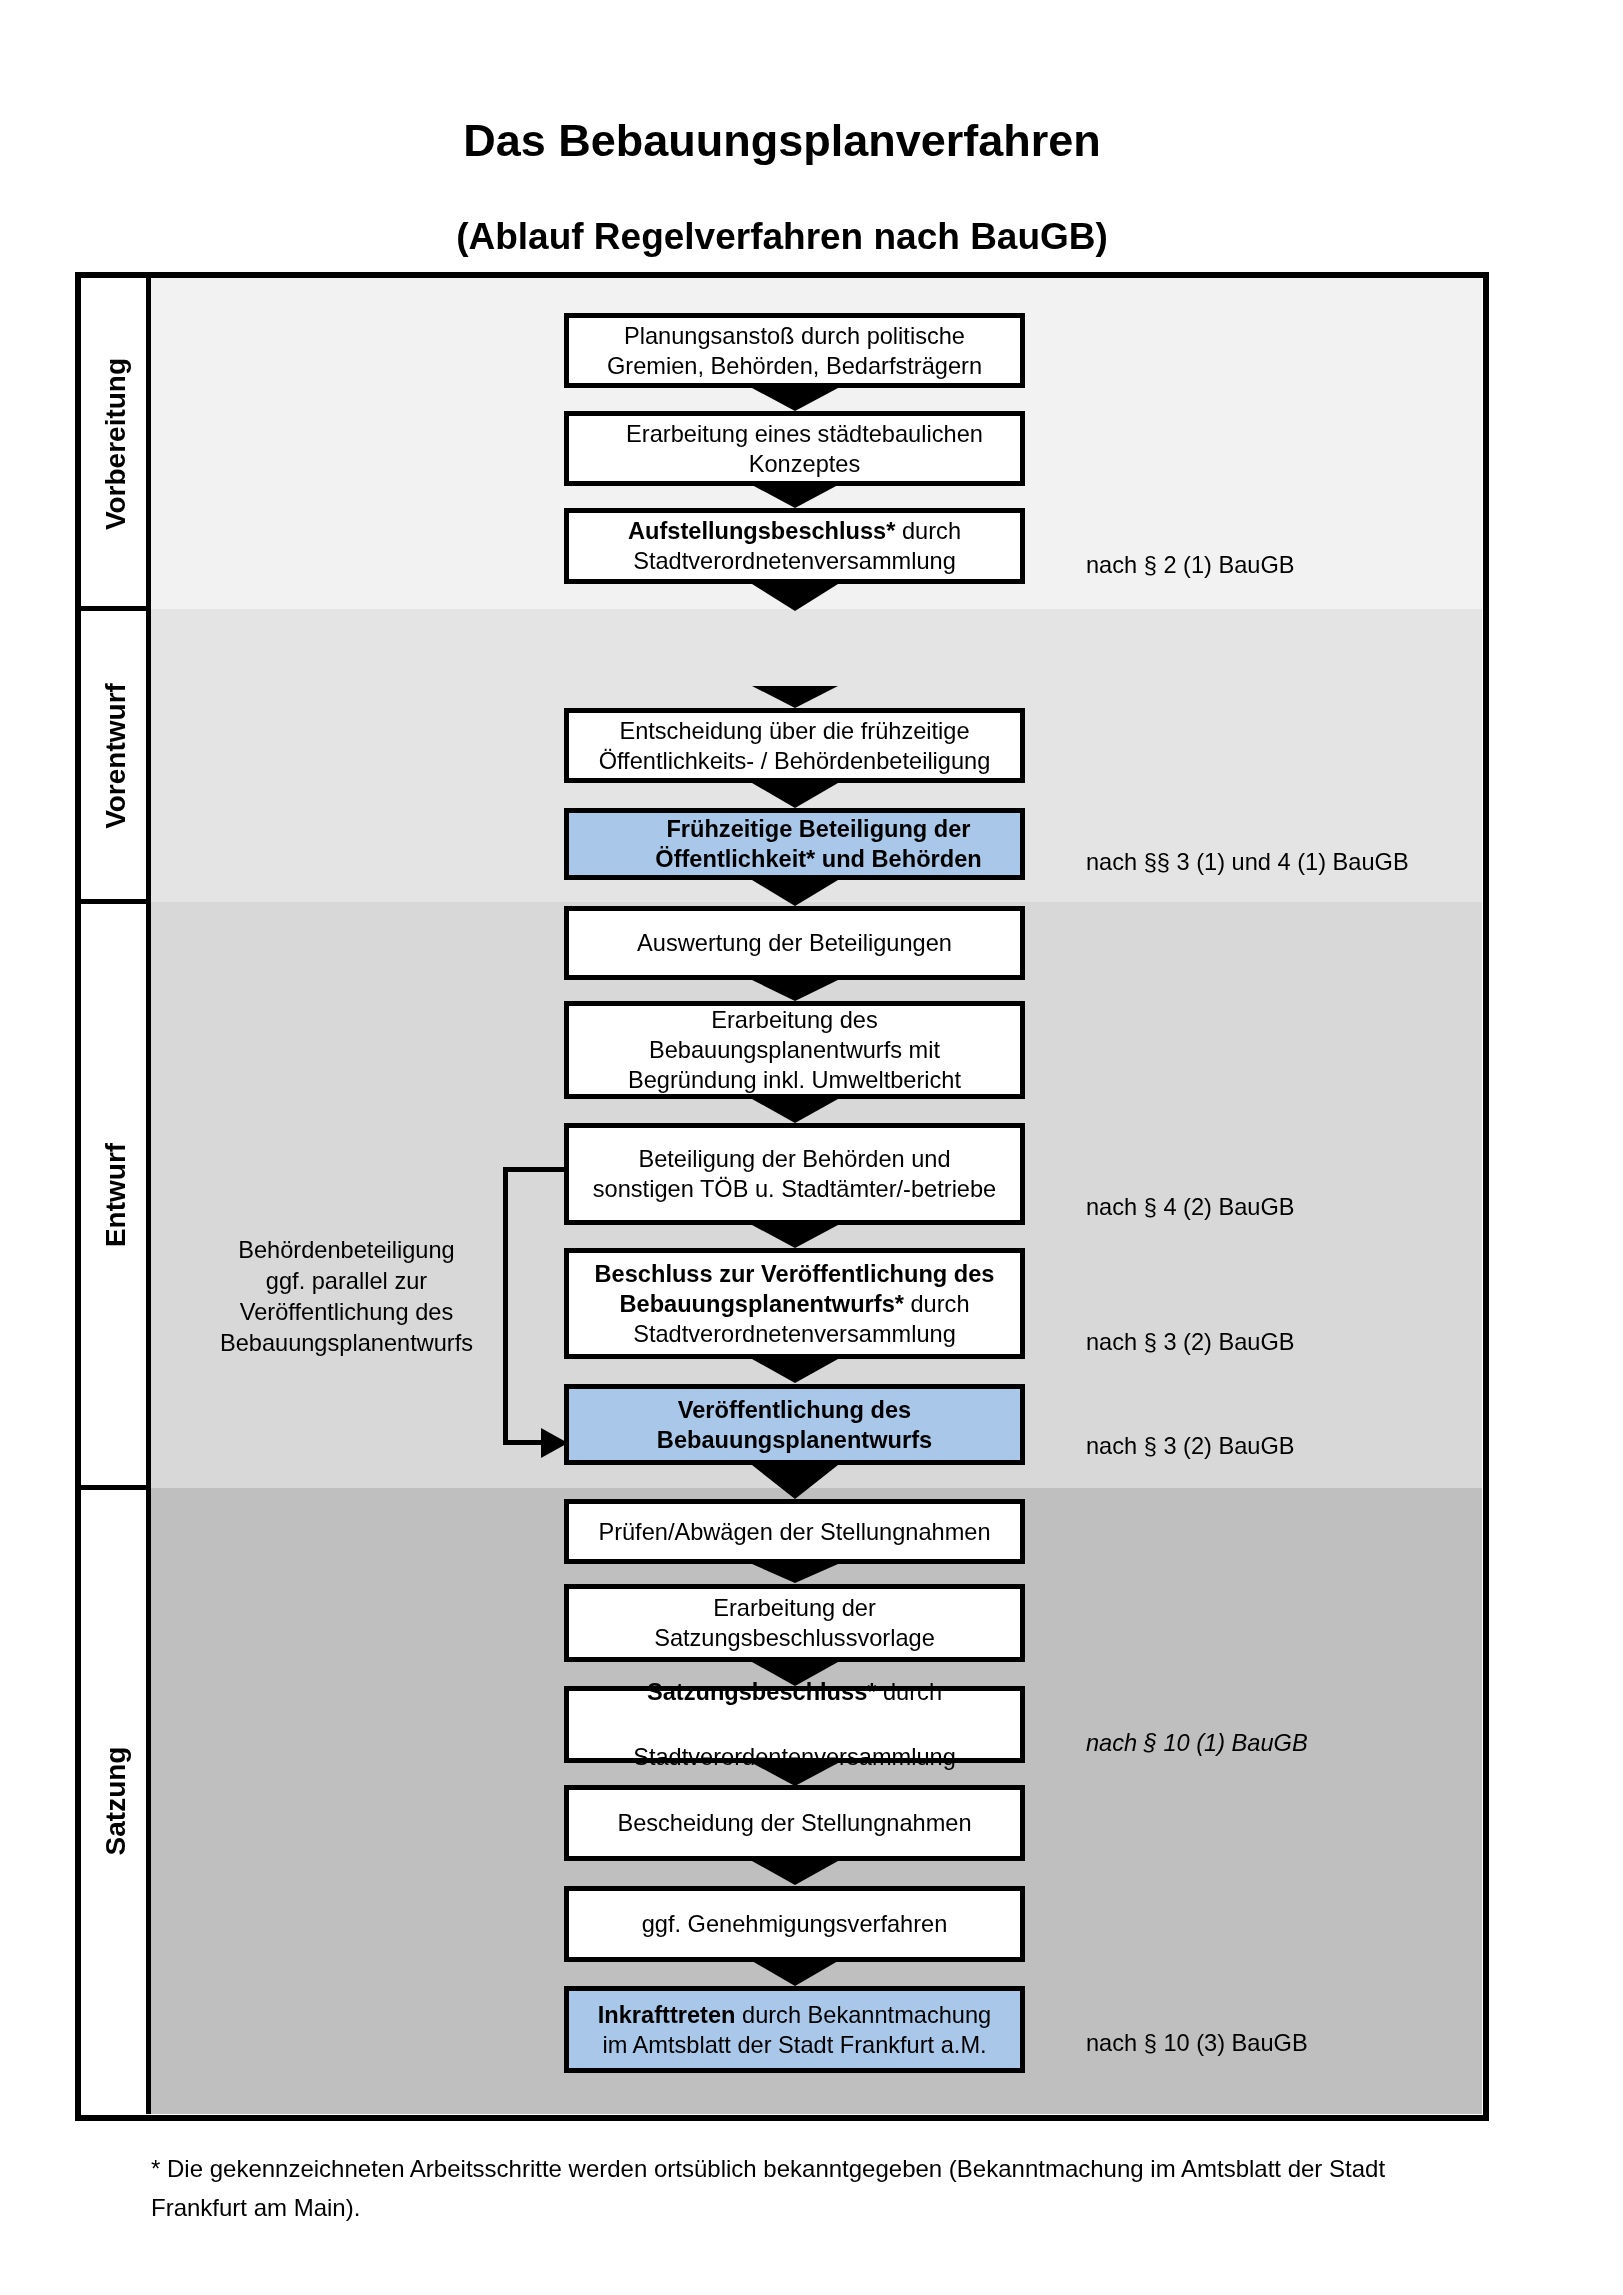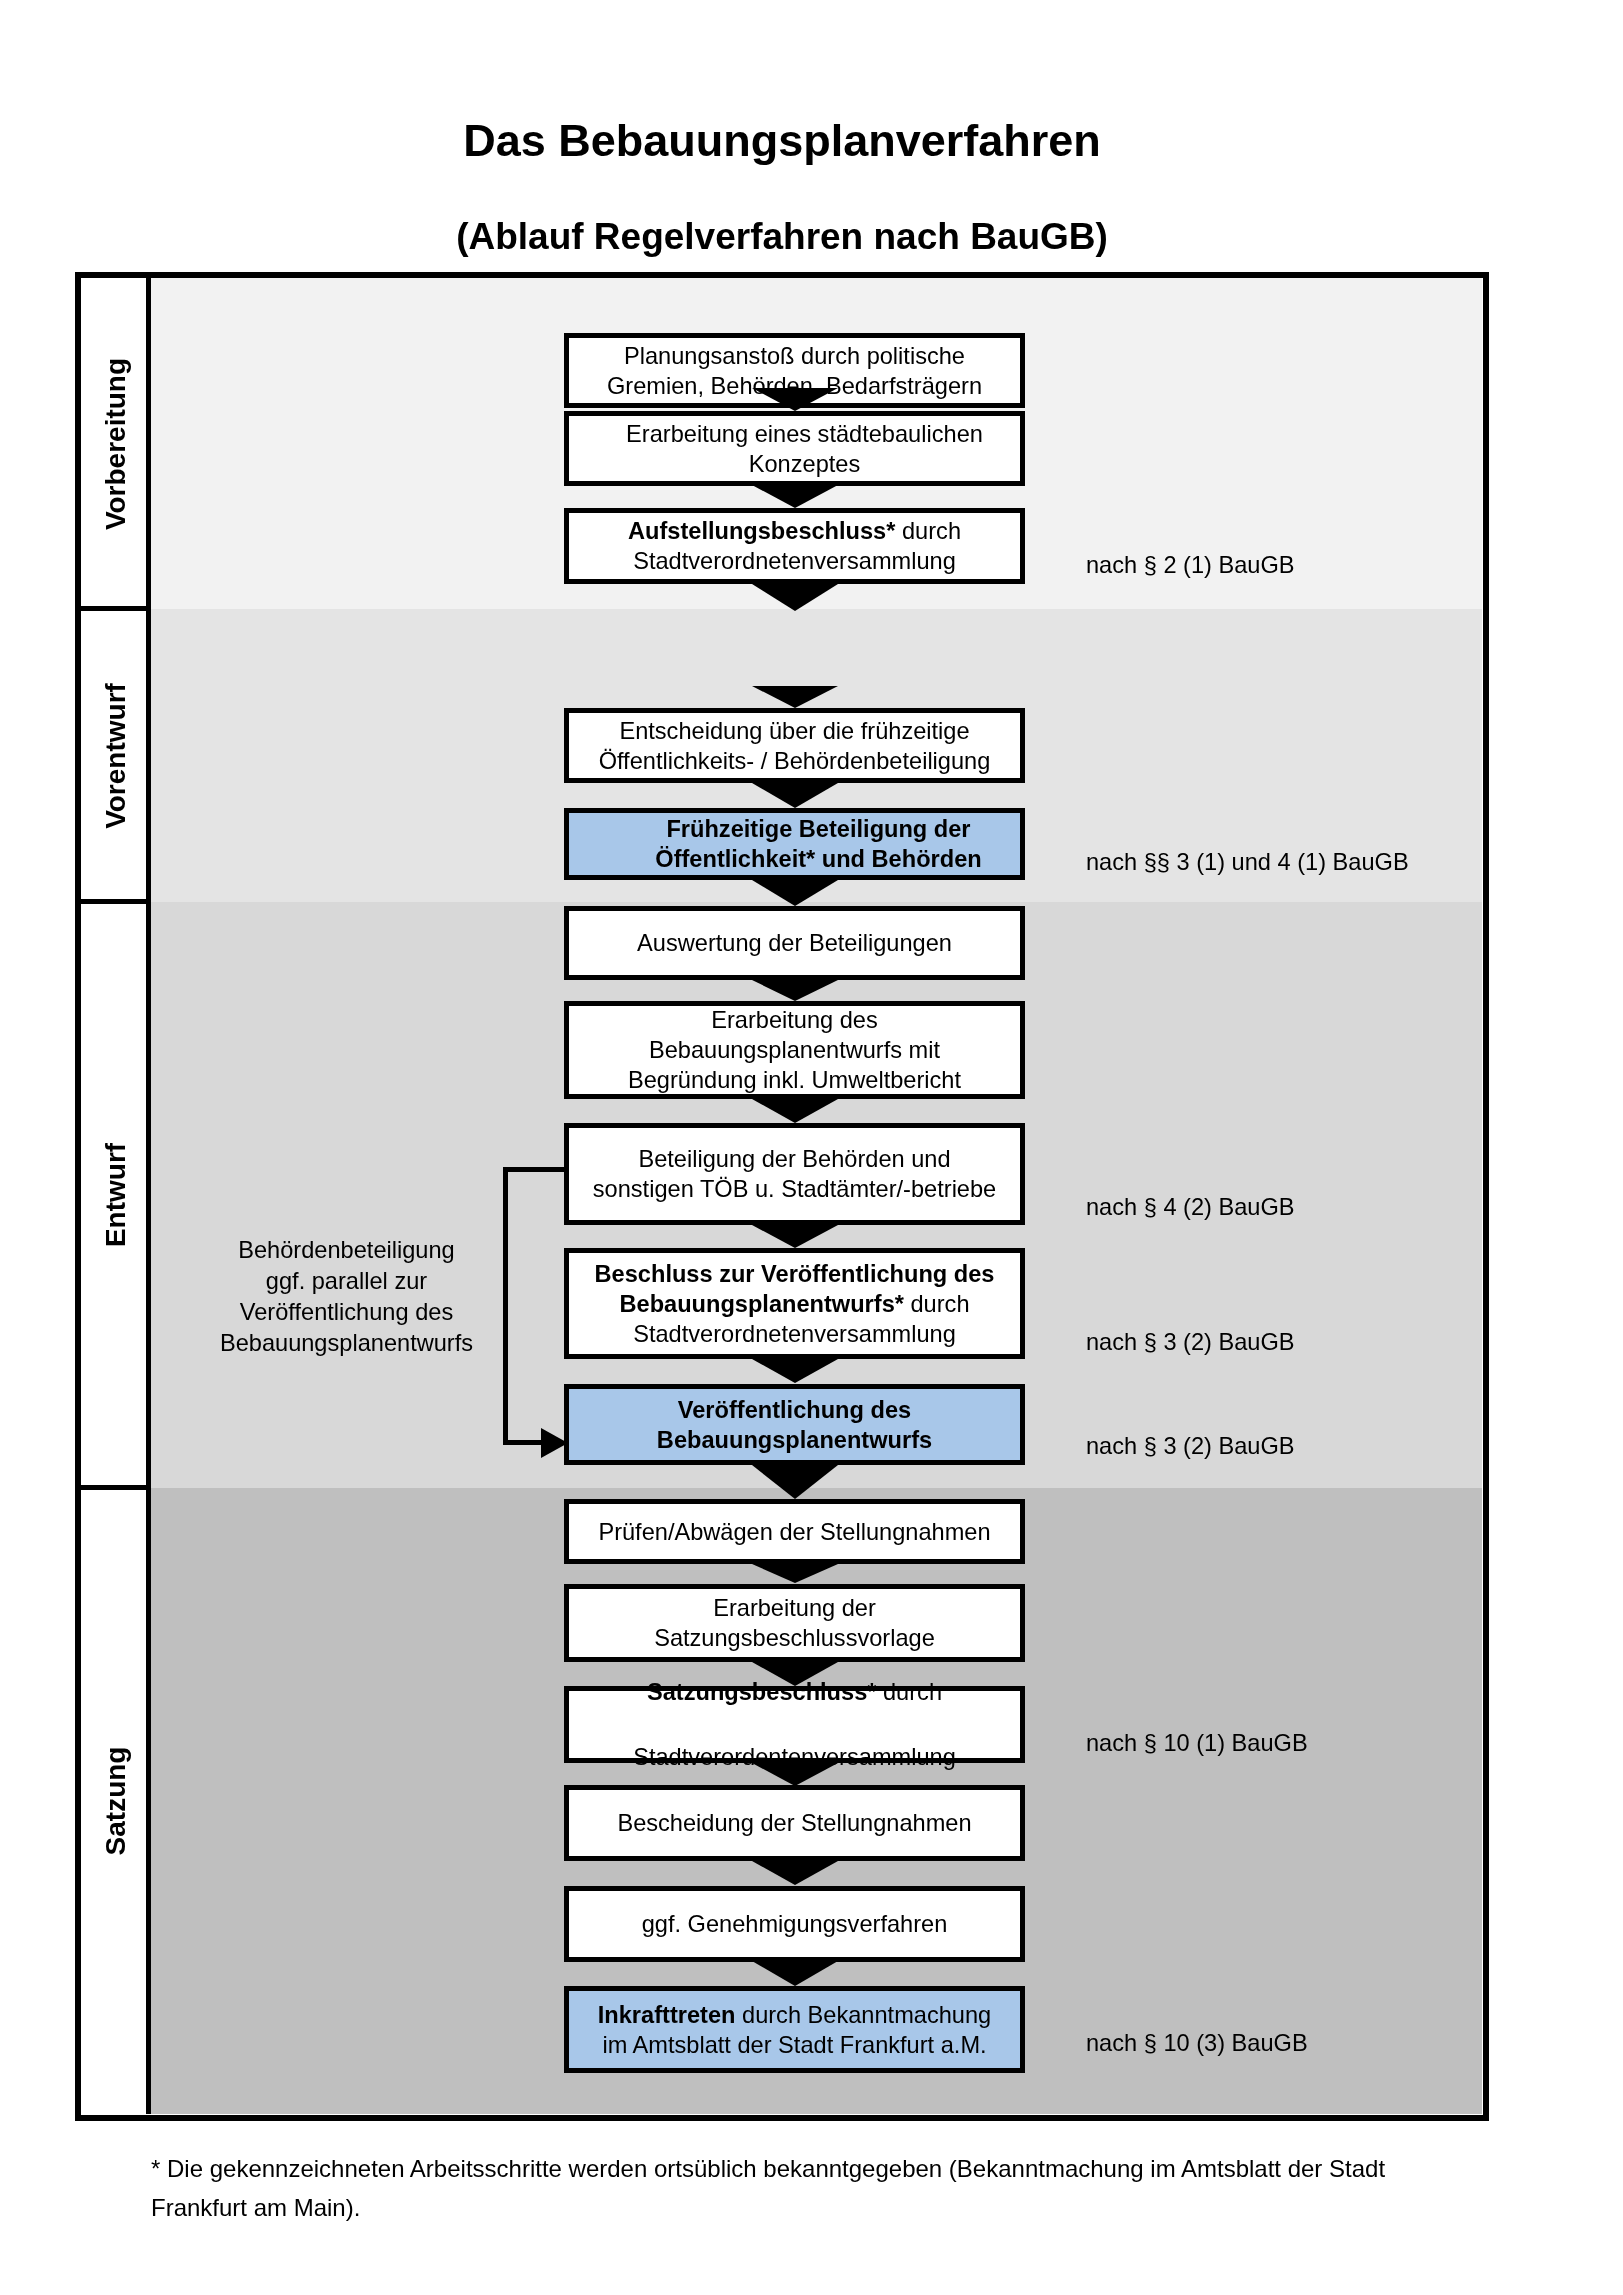--- a/index.html
+++ b/index.html
@@ -63,21 +63,21 @@
     <div class="phase" style="top:331px;height:293px;">
         <span>Vorentwurf</span>
       </div>
     <div class="phase" style="top:624px;height:586px;">
         <span>Entwurf</span>
       </div>
     <div class="phase" style="top:1210px;height:626px;">
         <span>Satzung</span>
       </div>
 
-    <div class="flow-box" style="top:35px;height:75px;margin-top:20px;">
+    <div class="flow-box" style="top:35px;height:75px;">
         <div class="bl"><span>Planungsanstoß durch politische</span></div>
         <div class="bl"><span>Gremien, Behörden, Bedarfsträgern</span></div>
       </div>
     <div class="flow-box" style="top:133px;height:75px;padding-left:20px;">
         <div class="bl"><span>Erarbeitung eines städtebaulichen</span></div>
         <div class="bl"><span>Konzeptes</span></div>
       </div>
     <div class="flow-box" style="top:230px;height:76px;">
         <div class="bl"><span style="font-weight: bold;">Aufstellungsbeschluss*</span><span> durch</span></div>
         <div class="bl"><span>Stadtverordnetenversammlung</span></div>
@@ -148,21 +148,21 @@
     <div class="arrow" style="top:1384px;border-top-width:24px;"></div>
     <div class="arrow" style="top:1485px;border-top-width:23px;"></div>
     <div class="arrow" style="top:1583px;border-top-width:24px;"></div>
     <div class="arrow" style="top:1683px;border-top-width:25px;"></div>
 
     <div class="legal" style="top:274px;">nach § 2 (1) BauGB</div>
     <div class="legal" style="top:571px;">nach §§ 3 (1) und 4 (1) BauGB</div>
     <div class="legal" style="top:916px;">nach § 4 (2) BauGB</div>
     <div class="legal" style="top:1051px;">nach § 3 (2) BauGB</div>
     <div class="legal" style="top:1155px;">nach § 3 (2) BauGB</div>
-    <div class="legal" style="top:1452px;">nach § 10 (1) BauGB</div>
+    <div class="legal" style="top:1452px;font-style:italic;">nach § 10 (1) BauGB</div>
     <div class="legal" style="top:1752px;">nach § 10 (3) BauGB</div>
 
     <div class="sidenote">
       <div>Behördenbeteiligung</div>
       <div>ggf. parallel zur</div>
       <div>Veröffentlichung des</div>
       <div>Bebauungsplanentwurfs</div>
     </div>
 
     <div class="br-line" style="left:422px;top:889px;width:61px;height:4.6px;"></div>

